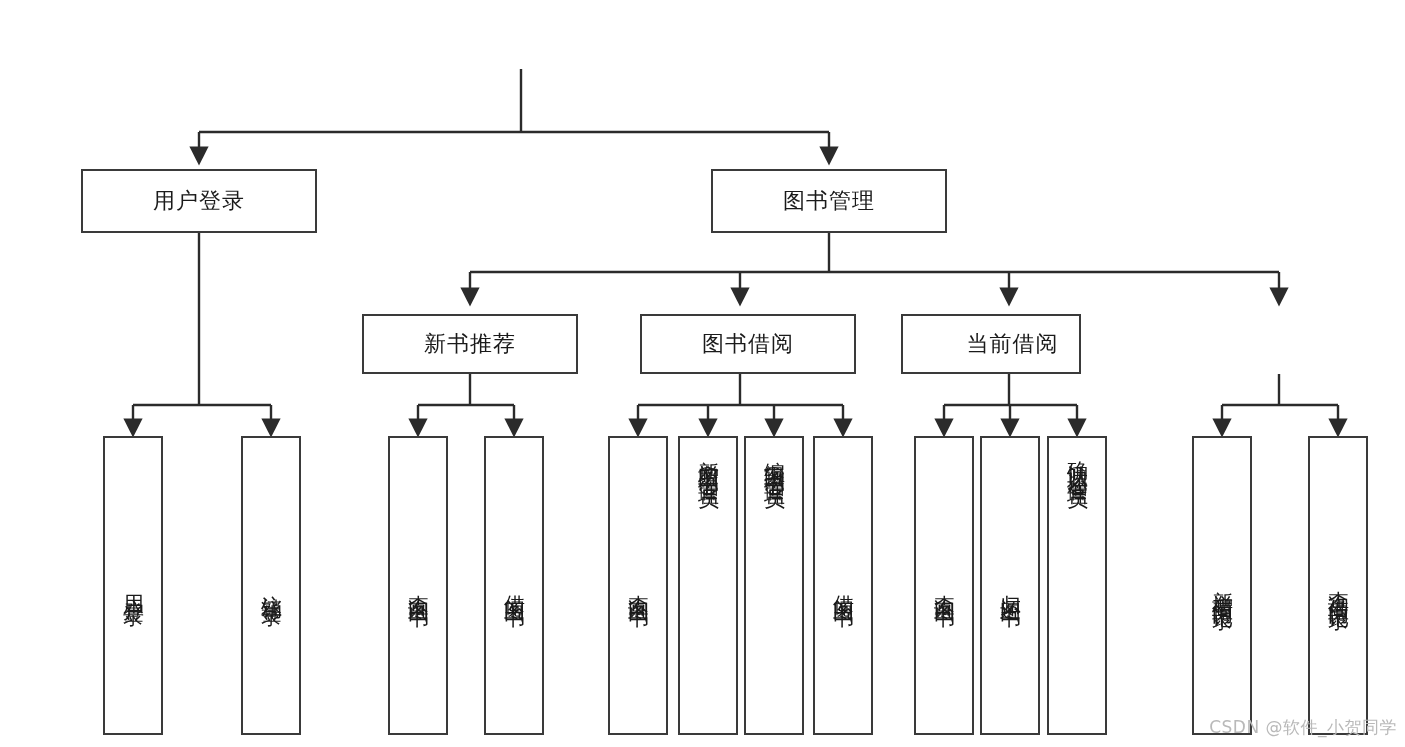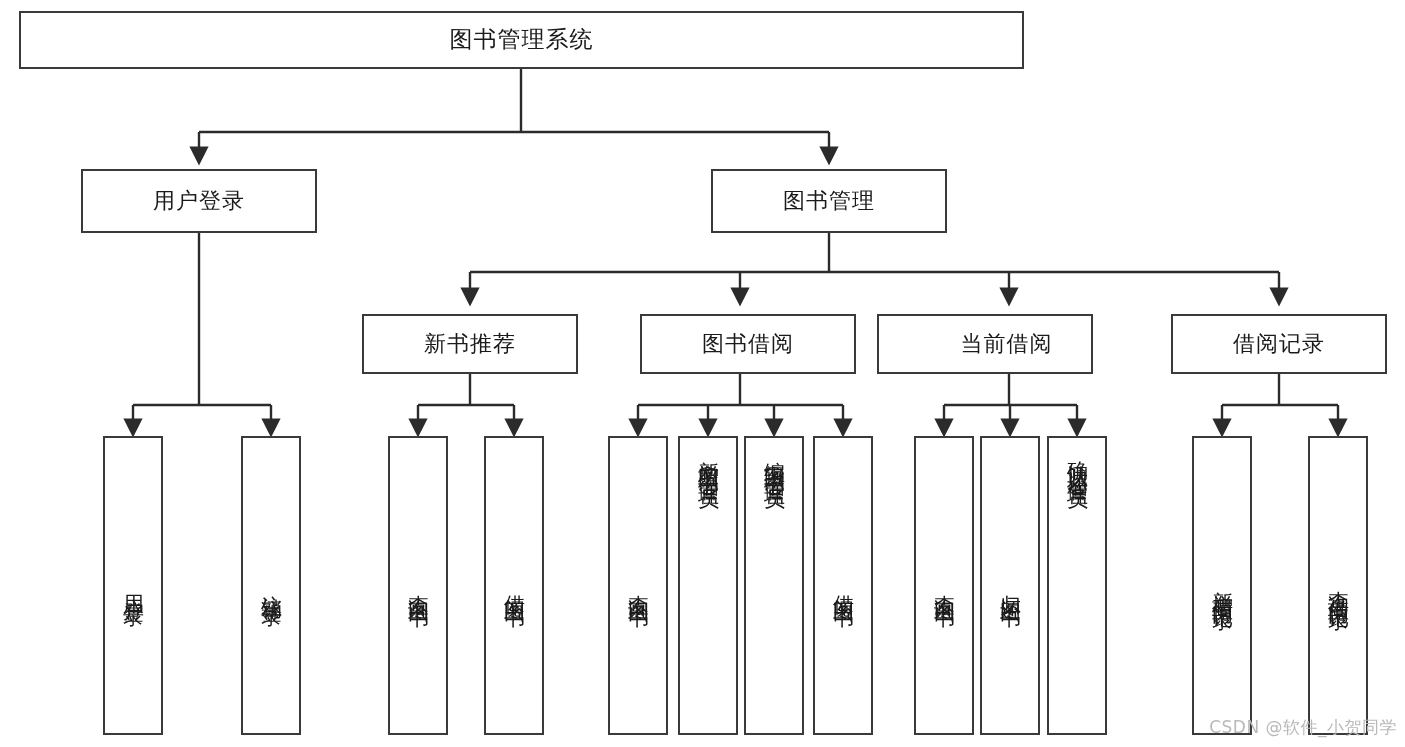--- a/index.html
+++ b/index.html
@@ -117,42 +117,36 @@
       <path d="M 1010 405 L 1010 428" marker-end="url(#arrow)"></path>
       <path d="M 1077 405 L 1077 428" marker-end="url(#arrow)"></path>
 
       <path d="M 1279 374 L 1279 405"></path>
       <path d="M 1222 405 L 1338 405"></path>
       <path d="M 1222 405 L 1222 428" marker-end="url(#arrow)"></path>
       <path d="M 1338 405 L 1338 428" marker-end="url(#arrow)"></path>
     </g>
   </svg>
 
-  <div class="node horiz root" style="left:19px; top:11px; width:1005px; height:58px;">
-    <span>图书管理系统</span>
-  </div>
 
   <div class="node horiz" style="left:81px; top:169px; width:236px; height:64px;">
     <span>用户登录</span>
   </div>
   <div class="node horiz" style="left:711px; top:169px; width:236px; height:64px;">
     <span>图书管理</span>
   </div>
 
   <div class="node horiz" style="left:362px; top:314px; width:216px; height:60px;justify-content:center;">
     <span>新书推荐</span>
   </div>
   <div class="node horiz" style="left:632px; top:314px; width:216px; height:60px;margin-left:8px;">
     <span>图书借阅</span>
   </div>
-  <div class="node horiz" style="left:877px; top:314px; width:216px; height:60px;padding-left:43px;">
+  <div class="node horiz" style="left:901px; top:314px; width:180px; height:60px;padding-left:43px;">
     <span>当前借阅</span>
-  </div>
-  <div class="node horiz" style="left:1171px; top:314px; width:216px; height:60px;">
-    <span>借阅记录</span>
   </div>
 
   <div class="node leaf" style="left:103px; top:436px; width:60px; height:299px;">
     <span class="leaf-label">用户登录</span>
   </div>
   <div class="node leaf" style="left:241px; top:436px; width:60px; height:299px;">
     <span class="leaf-label">注销登录</span>
   </div>
 
   <div class="node leaf" style="left:388px; top:436px; width:60px; height:299px;">

